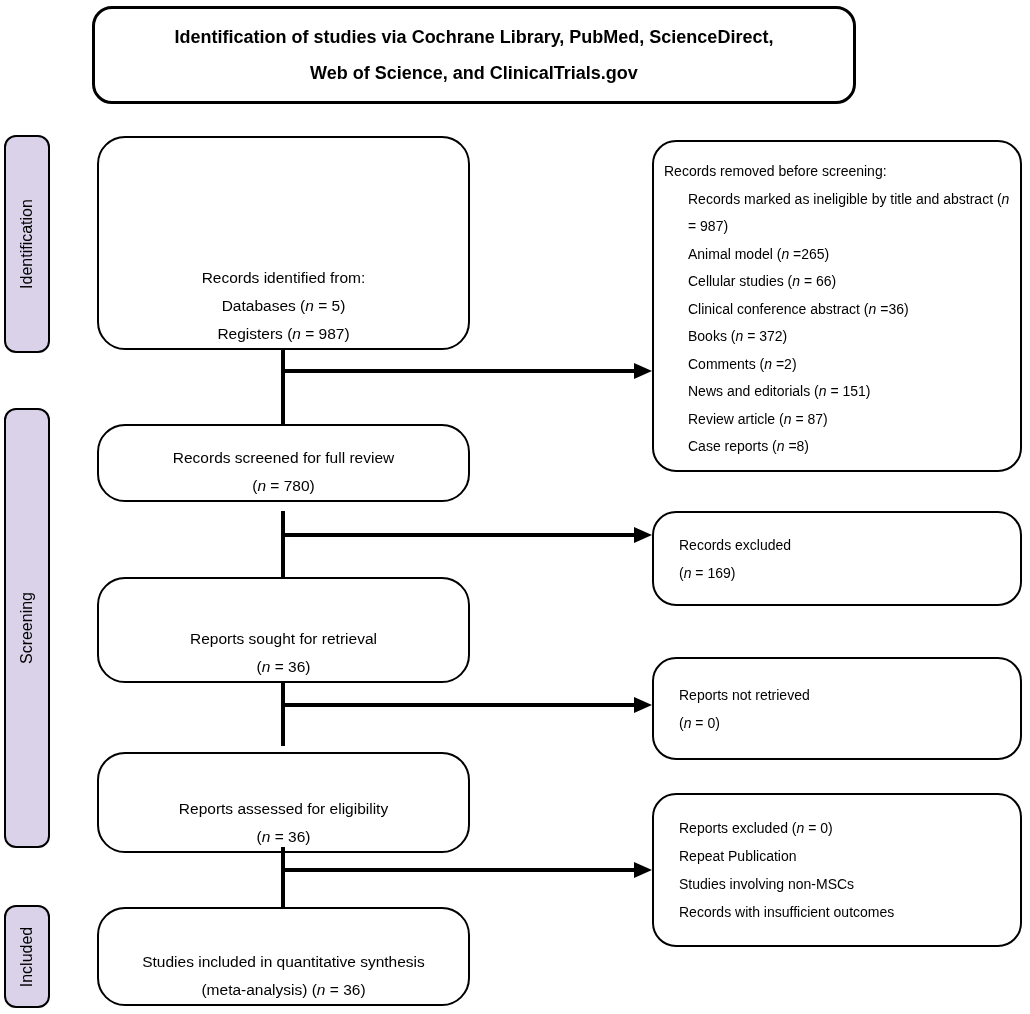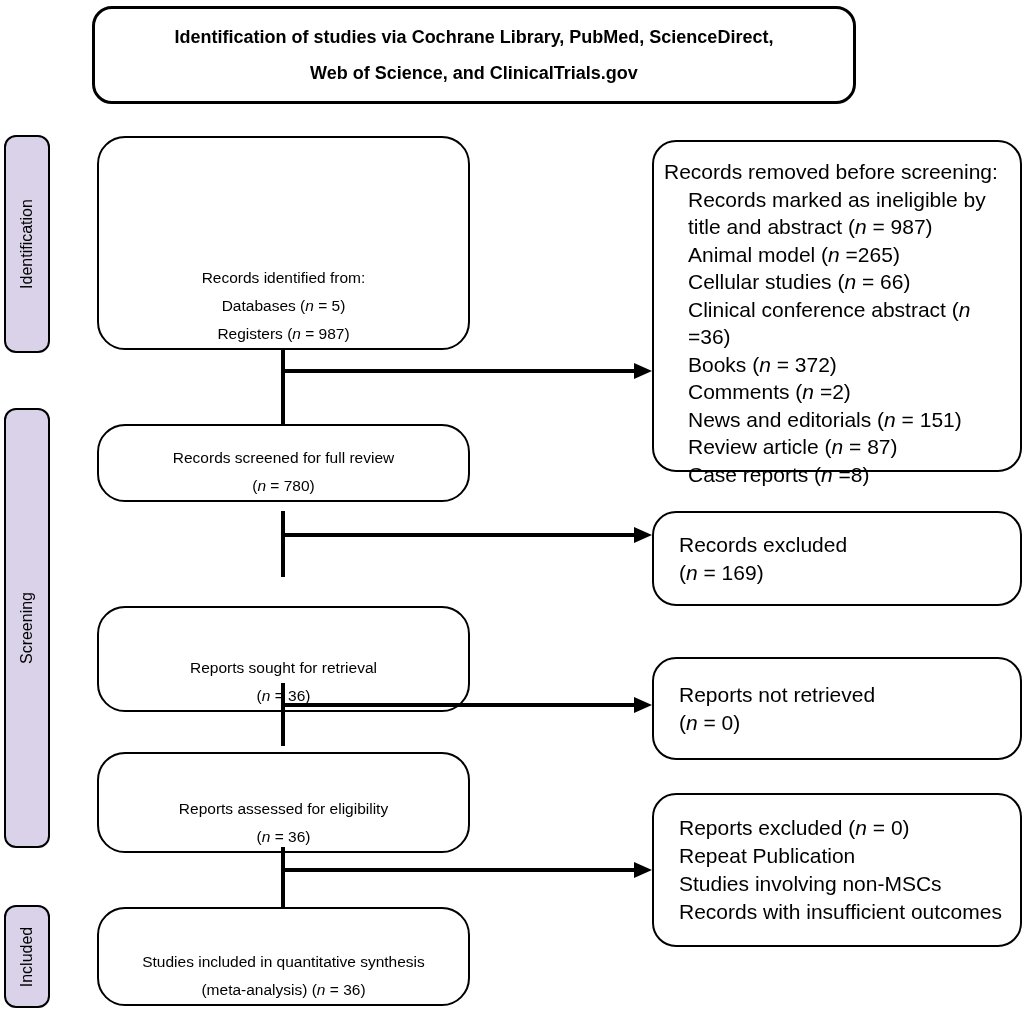--- a/index.html
+++ b/index.html
@@ -26,25 +26,25 @@
   #stage-screening{top:408px;height:440px;}
   #stage-included{top:905px;height:103px;}
   
   .main-box{
     border-radius:28px;display:flex;flex-direction:column;justify-content:flex-end;
     align-items:center;text-align:center;font-size:15.5px;
   }
   .main-box .ln{line-height:28px;}
   #box-identified{left:97px;top:136px;width:373px;height:214px;}
   #box-screened{left:97px;top:424px;width:373px;height:78px;}
-  #box-sought{left:97px;top:577px;width:373px;height:106px;margin-top:29px;}
+  #box-sought{left:97px;top:577px;width:373px;height:106px;}
   #box-assessed{left:97px;top:752px;width:373px;height:101px;}
   #box-included{left:97px;top:907px;width:373px;height:99px;}
   
-  .side-box{border-radius:24px;font-size:21px;}
+  .side-box{border-radius:24px;font-size:14px;}
   .side-box .ln{line-height:28px;}
   #box-removed{left:652px;top:140px;width:370px;height:332px;padding:16px 8px 0 10px;}
   #box-removed .ln{line-height:27.5px;}
   .side-items{padding-left:24px;}
   .side-list{
     display:flex;flex-direction:column;justify-content:center;height:100%;
     padding-left:25px;padding-right:10px;box-sizing:border-box;
   }
   #box-excluded{left:652px;top:511px;width:370px;height:95px;}
   #box-notretrieved{left:652px;top:657px;width:370px;height:103px;}

